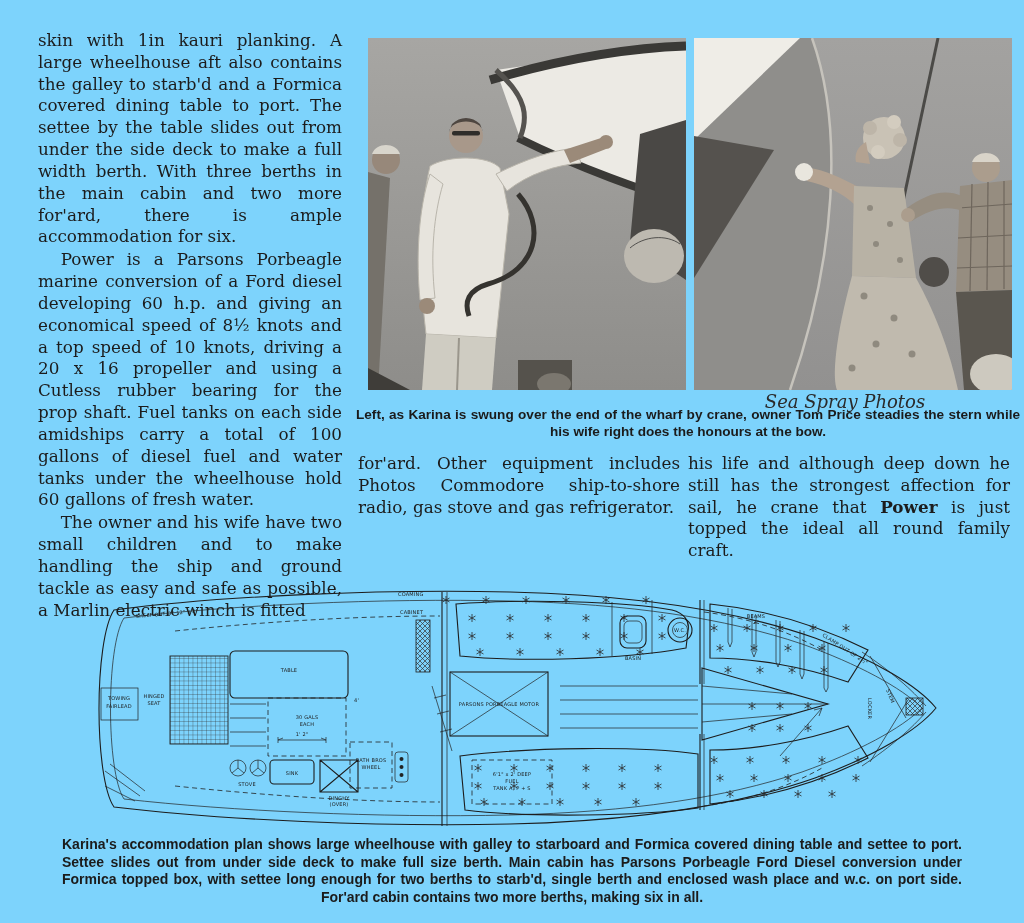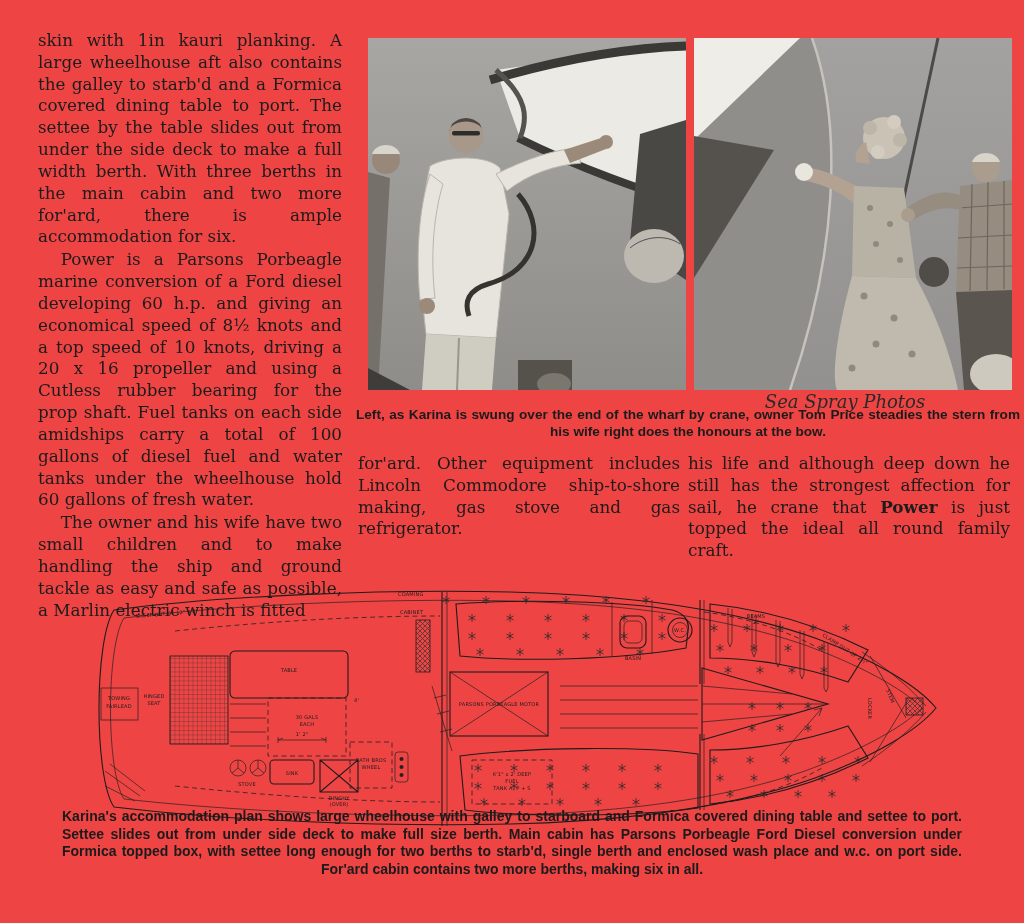--- a/index.html
+++ b/index.html
@@ -1,32 +1,32 @@
 <!DOCTYPE html>
 <html><head>
 <meta charset="utf-8">
 <style>
   html,body{margin:0;padding:0;}
-  .page{position:relative;width:1024px;height:923px;background:#ef4444;overflow:hidden;
+  .page{position:relative;width:1024px;height:923px;background:#7dd3fc;overflow:hidden;
         font-family:"DejaVu Serif", serif;color:#1c1c1c;}
   .col{position:absolute;text-align:justify;font-size:16.8px;line-height:1.3;}
   .col p{margin:0 0 1px 0;text-indent:1.35em;}
   .col p.noindent{text-indent:0;}
   .col1{left:38px;top:30px;width:304px;}
   .col2{left:358px;top:453px;width:322px;}
   .col3{left:688px;top:453px;width:322px;}
   .photos{position:absolute;left:368px;top:38px;width:644px;height:352px;display:flex;gap:8px;}
   .photo{height:352px;display:block;}
   .credit{position:absolute;left:680px;top:391px;width:330px;text-align:center;
           font-style:italic;font-size:18px;color:#2a2a2a;}
   .photo-caption{position:absolute;left:356px;top:407px;width:664px;
           font-family:"Liberation Sans", sans-serif;font-weight:bold;font-size:13.6px;
           line-height:1.22;text-align:justify;text-align-last:center;color:#1b1b1b;}
   .diagram{position:absolute;left:80px;top:586px;width:868px;height:248px;}
-  .plan-caption{position:absolute;left:62px;top:808px;width:900px;
+  .plan-caption{position:absolute;left:62px;top:836px;width:900px;
           font-family:"Liberation Sans", sans-serif;font-weight:bold;font-size:14px;
           line-height:1.26;text-align:justify;text-align-last:center;color:#1b1b1b;}
   svg text{font-family:"DejaVu Sans", sans-serif;fill:#1e1e1e;}
   .lbl{font-size:5px;letter-spacing:.2px;}
   .lbl-c{text-anchor:middle;}
   .thin{stroke:#222;stroke-width:.7;fill:none;}
   .med{stroke:#1d1d1d;stroke-width:1.1;fill:none;}
   .dash{stroke:#222;stroke-width:.8;fill:none;stroke-dasharray:5 3.5;}
 </style>
 </head>
@@ -138,24 +138,24 @@
         </g>
         <path d="M268,158 C250,150 232,156 213,170 L218,183 C236,171 254,167 268,173 Z" fill="#968d80"></path>
         <circle cx="214" cy="177" r="7" fill="#ab9d8d"></circle>
         <path d="M262,254 L318,252 L318,352 L270,352 Z" fill="#5a564f"></path>
       </g>
       <ellipse cx="302" cy="336" rx="26" ry="20" fill="#cdc9bf"></ellipse>
     </svg>
   </div>
 
   <div class="credit">Sea Spray Photos</div>
-  <div class="photo-caption">Left, as Karina is swung over the end of the wharf by crane, owner Tom Price steadies the stern from his wife right does the honours at the bow.</div>
+  <div class="photo-caption">Left, as Karina is swung over the end of the wharf by crane, owner Tom Price steadies the stern while his wife right does the honours at the bow.</div>
 
   <div class="col col2">
-    <p class="noindent">for'ard.  Other equipment includes Lincoln Commodore ship-to-shore making, gas stove and gas refrigerator.</p>
+    <p class="noindent">for'ard.  Other equipment includes Photos Commodore ship-to-shore radio, gas stove and gas refrigerator.</p>
   </div>
   <div class="col col3">
     <p class="noindent"><span>his life and although deep down he still has the strongest affection for sail, he crane that </span><b>Power</b><span> is just topped the ideal all round family craft.</span></p>
   </div>
 
   <div class="diagram">
     <svg width="868" height="248" viewBox="0 0 868 248">
       <defs>
         <pattern id="grid" width="4.5" height="4.5" patternUnits="userSpaceOnUse">
           <path d="M0,0 H4.5 M0,0 V4.5" stroke="#333" stroke-width=".6"></path>

